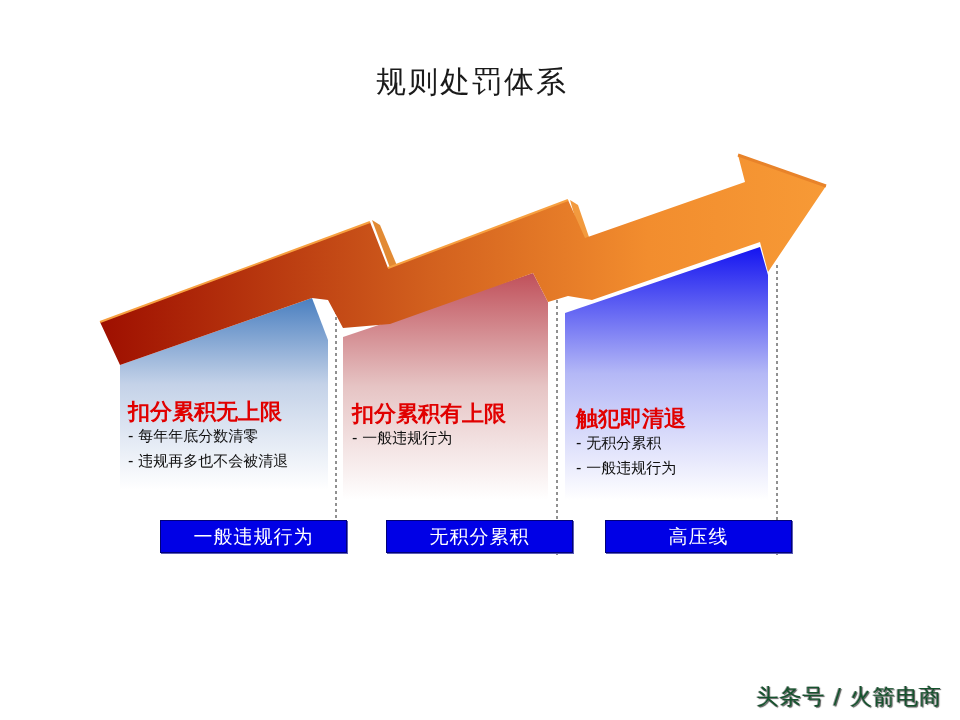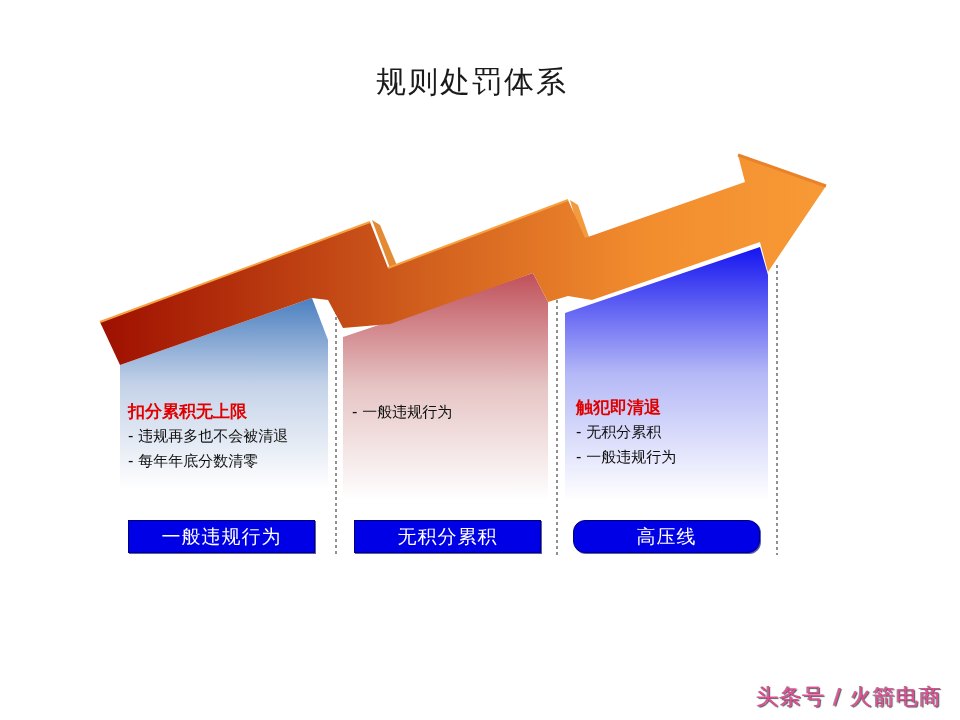--- a/index.html
+++ b/index.html
@@ -12,33 +12,34 @@
     position: absolute; left: 0; width: 944px; top: 62px;
     text-align: center; font-size: 30px; color: #1a1a1a;
     font-family: "DejaVu Serif", "Liberation Serif", serif;
     letter-spacing: 2px;
   }
   svg.stage { position: absolute; left: 0; top: 0; }
   .panel-text {
     position: absolute; font-size: 15px; line-height: 25px; color: #111;
   }
   .panel-text .head {
-    color: #e10000; font-weight: bold; font-size: 17px; line-height: 26px;
+    color: #e10000; font-weight: bold; font-size: 22px; line-height: 26px;
     font-family: "DejaVu Serif", "Liberation Serif", serif;
   }
   .label-box {
     position: absolute; height: 31px; background: #0000e6;
     border: 1px solid #00007a; box-shadow: 1px 1px 0 #5b5bb5;
     color: #ffffff; font-size: 19px; line-height: 31px; text-align: center;
     font-family: "DejaVu Serif", "Liberation Serif", serif;
     letter-spacing: 1px;
+    margin-left: 32px;
   }
   .watermark {
     position: absolute; right: 18px; bottom: 8px; font-size: 22px;
-    color: #ec4899; letter-spacing: 1px;
+    color: #14532d; letter-spacing: 1px;
     text-shadow: 1px 1px 1px #555, -1px 0 0 #999;
     margin-top: 33px;
   }
 </style>
 </head>
 <body>
 
 <div class="title">规则处罚体系</div>
 
 <svg class="stage" width="960" height="720" viewBox="0 0 960 720">
@@ -79,31 +80,32 @@
 
   <polygon fill="url(#arrowGrad)" points="100,322 370,222 388,268 568,200 585,238 745,182 738,155 826,186 768,272 760,242 592,300 568,296 548,302 533,273 390,324 343,328 328,300 312,298 120,365"></polygon>
 
   <polyline points="100,322 370,222" fill="none" stroke="#f7a040" stroke-width="2"></polyline>
   <polyline points="388,268 568,200" fill="none" stroke="#f7a040" stroke-width="2"></polyline>
   <polyline points="738,155 826,186" fill="none" stroke="#e8832a" stroke-width="3"></polyline>
 </svg>
 
 <div class="panel-text" style="left:128px; top:398px;">
   <div class="head">扣分累积无上限</div>
+  <div>- 每年年底分数清零</div>
   <div>- 违规再多也不会被清退</div>
-  <div>- 每年年底分数清零</div>
 </div>
 
 <div class="panel-text" style="left:352px; top:400px;">
+  <div class="head">扣分累积有上限</div>
   <div>- 一般违规行为</div>
 </div>
 
-<div class="panel-text" style="left:576px; top:394px;">
+<div class="panel-text" style="left:576px; top:405px;">
   <div class="head">触犯即清退</div>
   <div>- 无积分累积</div>
   <div>- 一般违规行为</div>
 </div>
 
 <div class="label-box" style="left:128px; top:520px; width:185px;">一般违规行为</div>
 <div class="label-box" style="left:354px; top:520px; width:185px;">无积分累积</div>
-<div class="label-box" style="left:573px; top:520px; width:185px;border-radius:12px;">高压线</div>
+<div class="label-box" style="left:573px; top:520px; width:185px;">高压线</div>
 
 <div class="watermark">头条号 / 火箭电商</div>
 
 </body></html>

